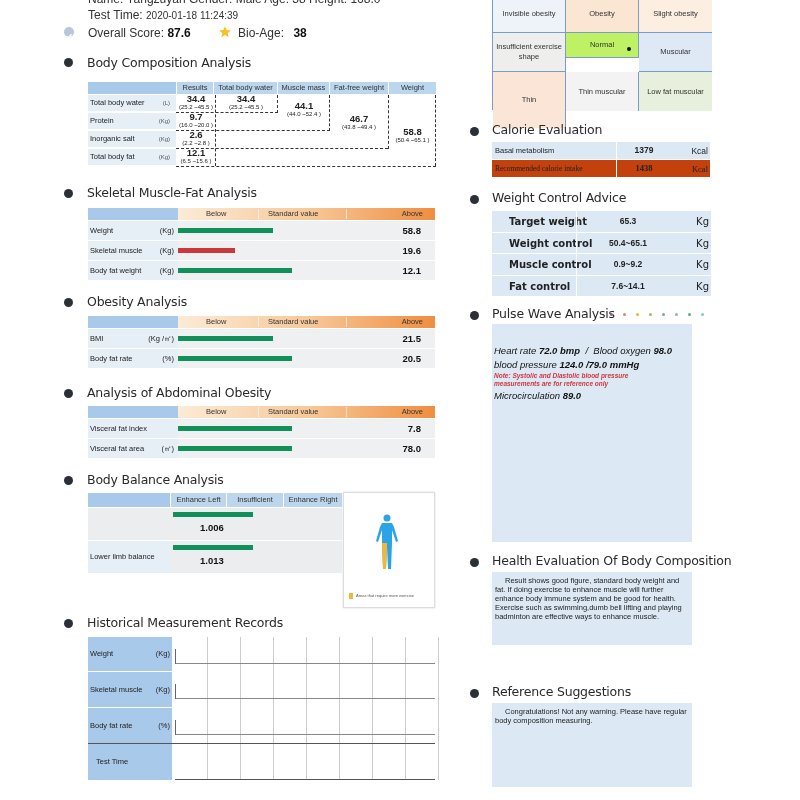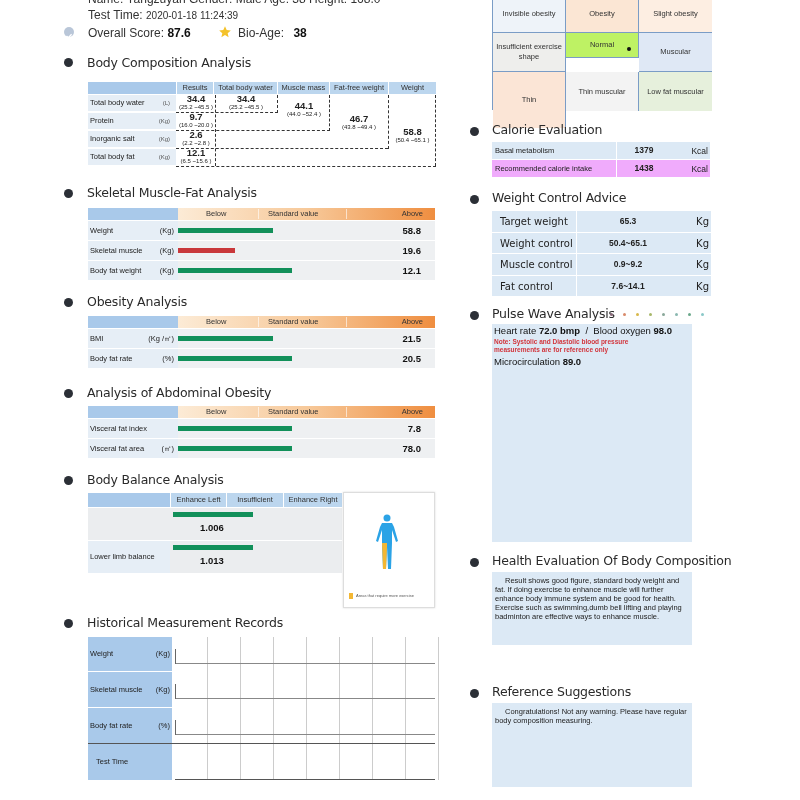--- a/index.html
+++ b/index.html
@@ -65,25 +65,25 @@
   .grid9 { position: absolute; left: 492px; top: -6px; width: 220px; height: 116px; border: 1px solid #7a9cc6; }
   .g9 { position: absolute; width: 73px; font-size: 7.5px; color: #333; display: flex; align-items: center; justify-content: center; text-align: center; line-height: 10px; border-right: 1px solid #7a9cc6; border-bottom: 1px solid #7a9cc6; }
   .kv { position: absolute; left: 492px; width: 218px; font-size: 7.5px; }
   .kv .row { position: relative; height: 18px; background: #dce9f5; border-bottom: 1px solid #fff; }
   .kv .row .k { position: absolute; left: 3px; line-height: 18px; }
   .kv .row .sep { position: absolute; left: 124px; top: 0; width: 1px; height: 100%; background: #fff; }
   .kv .row .n { position: absolute; left: 124px; width: 56px; text-align: center; line-height: 16px; font-weight: bold; font-size: 8.5px; }
   .kv .row .u { position: absolute; right: 2px; line-height: 18px; font-size: 8.5px; }
   .wc { position: absolute; left: 492px; top: 211px; width: 219px; }
   .wc .row { position: relative; height: 21.5px; background: #dce9f5; border-bottom: 1px solid #fff; font-size: 10.5px; font-family: "DejaVu Sans", sans-serif; }
-  .wc .row .k { position: absolute; left: 8px; line-height: 21px; font-size: 10px; }
+  .wc .row .k { position: absolute; left: 17px; line-height: 21px; font-size: 10px; font-weight: bold; }
   .wc .row .sep { position: absolute; left: 84px; width: 1px; height: 100%; background: #fff; }
   .wc .row .n { position: absolute; left: 84px; width: 104px; text-align: center; line-height: 21px; font-weight: bold; font-size: 8.5px; font-family: "Liberation Sans", sans-serif; }
   .wc .row .u { position: absolute; right: 2px; line-height: 21px; font-size: 10px; }
-  .pulse { position: absolute; left: 492px; top: 324px; width: 200px; height: 218px; background: #dce9f5; padding: 0 2px; font-size: 9.5px; color: #111; }
+  .pulse { position: absolute; left: 492px; top: 324px; width: 200px; height: 218px; background: #dce9f5; padding: 20px 2px; font-size: 9.5px; color: #111; font-style: italic; }
   .pulse b { font-weight: bold; }
   .pulse .note { color: #d2353c; font-size: 6.5px; font-weight: bold; line-height: 8px; }
   .dots span { position: absolute; top: 313px; width: 3px; height: 3px; border-radius: 50%; }
   .textbox { position: absolute; left: 492px; width: 200px; background: #dce9f5; padding: 4px 3px; font-size: 7.5px; line-height: 9px; color: #222; text-indent: 10px; }
 </style>
 </head>
 <body>
 
 <div class="hdr-top">Name: Yangzuyan        Gender: Male    Age: 38      Height: 168.0</div>
 <div class="hdr-line" style="top:8px;">
@@ -352,21 +352,21 @@
 
 <div class="bullet" style="left:470px;top:127px;"></div>
 <div class="sec-title" style="left:492px;top:122px;">Calorie Evaluation</div>
 <div class="kv" style="top:142px;">
   <div class="row">
     <span class="k">Basal metabolism</span>
     <span class="sep"></span>
     <span class="n">1379</span>
     <span class="u">Kcal</span>
   </div>
-  <div class="row" style="background:#f0abfc;">
+  <div class="row" style="background:#c2410c;font-family:Liberation Serif, serif;">
     <span class="k">Recommended calorie intake</span>
     <span class="sep"></span>
     <span class="n">1438</span>
     <span class="u">Kcal</span>
   </div>
 </div>
 
 <div class="bullet" style="left:470px;top:195px;"></div>
 <div class="sec-title" style="left:492px;top:190px;">Weight Control Advice</div>
 <div class="wc" id="wc">
@@ -410,20 +410,25 @@
 </div>
 <div class="pulse">
   <div style="line-height:14px;">
     <span>Heart rate</span>
     <b>72.0</b>
     <b>bmp</b>
     &nbsp;<span>/</span>&nbsp;
     <span>Blood oxygen</span>
     <b>98.0</b>
   </div>
+  <div style="line-height:14px;">
+    <span>blood pressure</span>
+    <b>124.0 /79.0</b>
+    <b>mmHg</b>
+  </div>
   <div class="note" style="width:160px;">Note: Systolic and Diastolic blood pressure measurements are for reference only</div>
   <div style="line-height:16px;">
     <span>Microcirculation</span>
     <b>89.0</b>
   </div>
 </div>
 
 <div class="bullet" style="left:470px;top:558px;"></div>
 <div class="sec-title" style="left:492px;top:553px;">Health Evaluation Of Body Composition</div>
 <div class="textbox" style="top:572px;height:73px;">Result shows good figure, standard body weight and fat. If doing exercise to enhance muscle will further enhance body immune system and be good for health. Exercise such as swimming,dumb bell lifting and playing badminton are effective ways to enhance muscle.</div>

